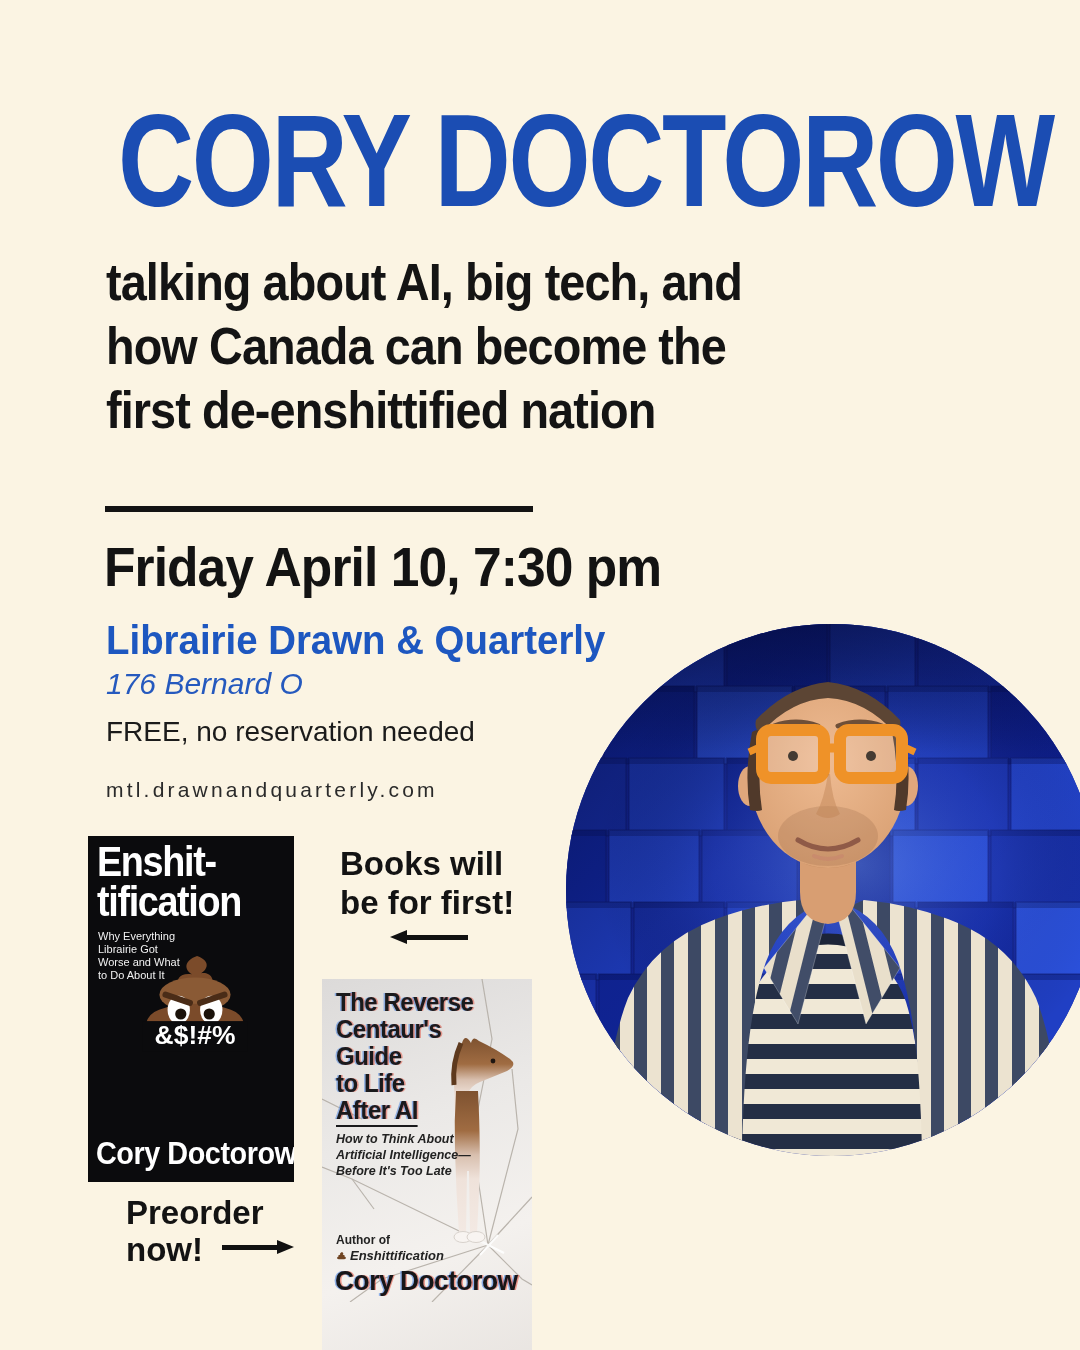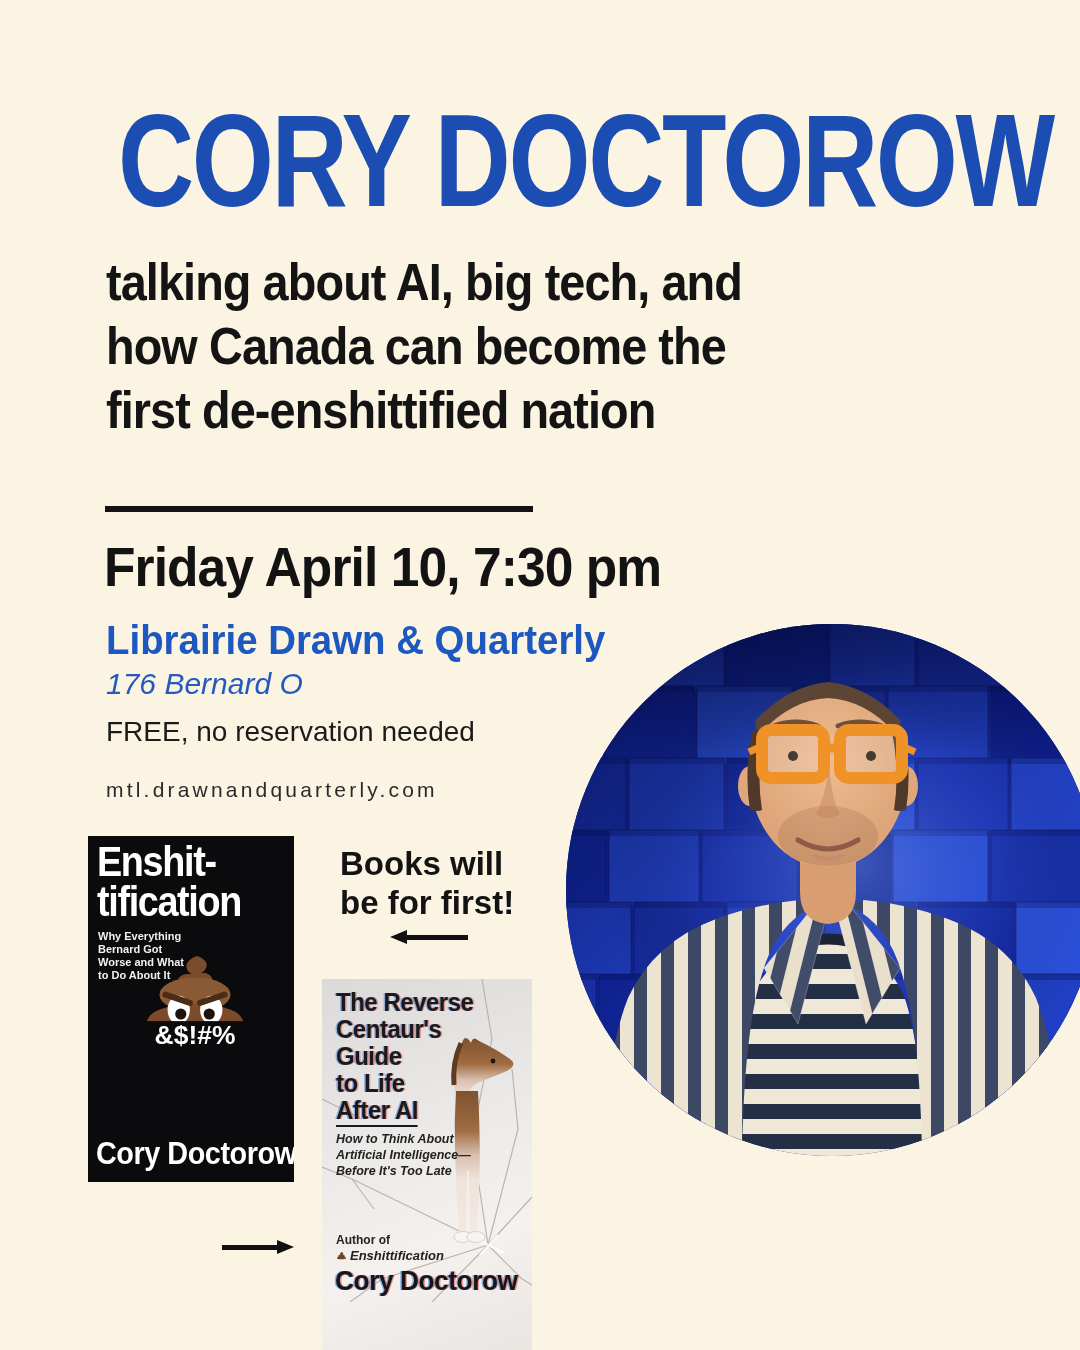--- a/index.html
+++ b/index.html
@@ -38,21 +38,21 @@
 
   
   .photo{left:518px;top:624px;width:532px;height:532px;border-radius:50%;overflow:hidden;}
   .photo svg{display:block;width:100%;height:100%;}
 
   
   .book1{left:40px;top:836px;width:206px;height:346px;background:#0B0B0D;overflow:hidden;}
   .b1-title{position:absolute;left:9px;top:6px;font-size:42px;font-weight:700;line-height:40px;
     letter-spacing:-1.5px;color:#ffffff;transform:scaleX(.90);transform-origin:left top;}
   .b1-title span{display:block;}
-  .b1-tag{position:absolute;left:10px;top:94px;font-size:11px;font-weight:700;line-height:13px;color:#f2f2f2;}
+  .b1-tag{position:absolute;left:10px;top:94px;font-size:11px;font-weight:400;line-height:13px;color:#f2f2f2;}
   .b1-tag span{display:block;}
   .b1-poop{position:absolute;left:46px;top:118px;width:122px;height:122px;}
   .b1-author{position:absolute;left:8px;bottom:10px;font-size:31px;font-weight:700;color:#ffffff;
     white-space:nowrap;letter-spacing:-.5px;transform:scaleX(.93);transform-origin:left bottom;}
 
   
   .callout{font-size:33px;font-weight:700;line-height:39px;color:#131313;}
   .callout span{display:block;}
   .co-sale{left:292px;top:844px;}
   .co-pre{left:78px;top:1194px;line-height:37px;}
@@ -238,21 +238,21 @@
     </svg>
   </div>
 
   <article class="abs book1">
     <div class="b1-title">
       <span>Enshit-</span>
       <span>tification</span>
     </div>
     <div class="b1-tag">
       <span>Why Everything</span>
-      <span>Bernard Got</span>
+      <span>Librairie Got</span>
       <span>Worse and What</span>
       <span>to Do About It</span>
     </div>
     <svg class="b1-poop" viewBox="0 0 120 120">
       <path d="M62 2 C48 7 50 16 57 20 C46 18 40 25 45 31 L75 31 C81 25 74 17 66 19 C74 14 74 6 62 2 Z" fill="#7B4B2A"></path>
       <ellipse cx="60" cy="40" rx="35" ry="17" fill="#8a5a35"></ellipse>
       <path d="M12 80 Q8 58 30 53 Q42 49 60 49 Q78 49 90 53 Q112 58 108 80 Q108 95 91 95 L29 95 Q12 95 12 80 Z" fill="#7B4B2A"></path>
       <ellipse cx="44" cy="55" rx="11" ry="14" fill="#ffffff"></ellipse>
       <ellipse cx="76" cy="55" rx="11" ry="14" fill="#ffffff"></ellipse>
       <circle cx="46" cy="59" r="5.5" fill="#1b120b"></circle>
@@ -321,18 +321,22 @@
       <span>Artificial Intelligence—</span>
       <span>Before It's Too Late</span>
     </div>
     <div class="b2-authorof">Author of</div>
     <div class="b2-ensh"><svg width="11" height="10" viewBox="0 0 12 10">
           <path d="M6.5 0.5 C8.5 1.5 8.3 2.8 7.2 3.6 C9.2 3.5 10.2 4.8 9.2 5.8 C11.4 5.8 11.4 8.5 9 8.5 L3 8.5 C0.6 8.5 0.6 5.8 2.8 5.8 C1.8 4.8 2.8 3.5 4.8 3.6 C3.7 2.8 4.5 1.5 6.5 0.5 Z" fill="#6f4423"></path>
         </svg><em>Enshittification</em></div>
     <div class="b2-author">Cory Doctorow</div>
   </article>
 
+  <div class="abs callout co-pre">
+    <span>Preorder</span>
+    <span>now!</span>
+  </div>
   <div class="abs arrow arrow-right">
     <div class="tail"></div>
     <div class="head"></div>
   </div>
 
 </div>
 
 </body></html>

